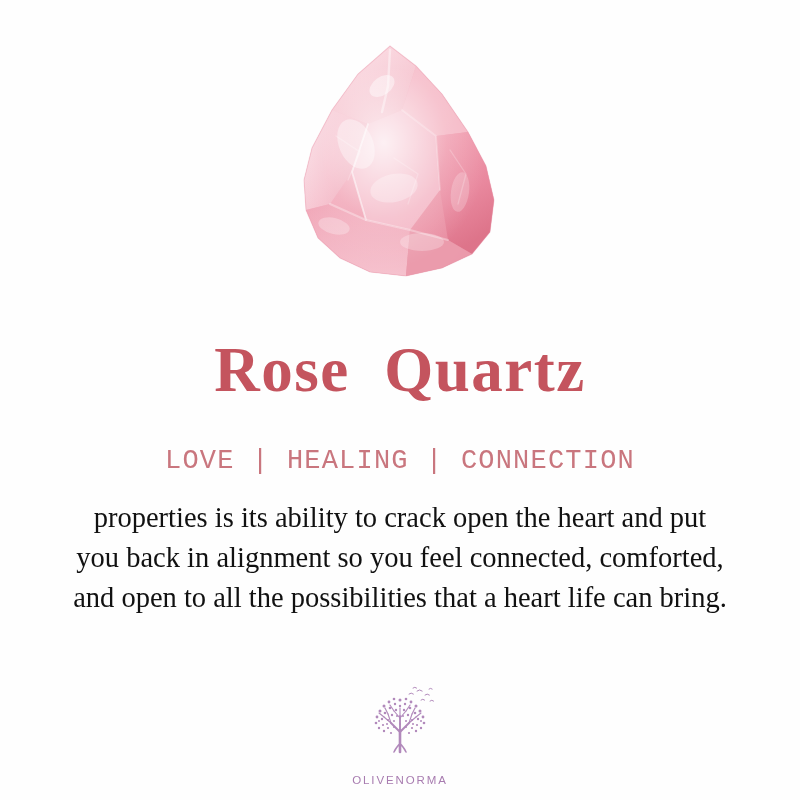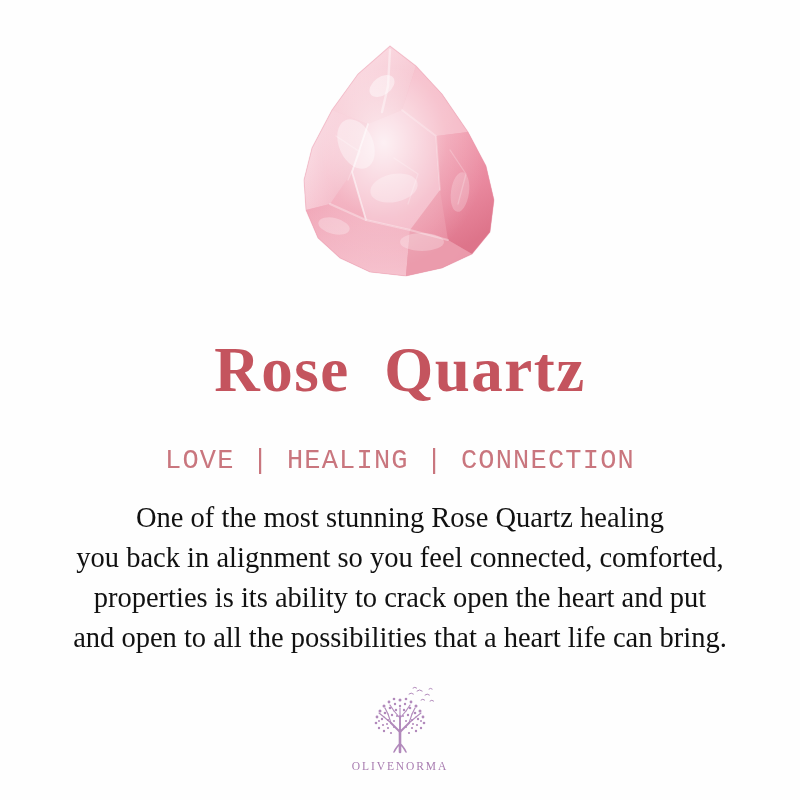--- a/index.html
+++ b/index.html
@@ -88,22 +88,22 @@
     position: absolute;
     top: 686px;
     left: 0;
     width: 800px;
     display: flex;
     flex-direction: column;
     align-items: center;
   }
   .logo-mark { display: block; }
   .logo-word {
-    margin-top: 2px;
-    font-family: Liberation Serif, serif;
+    margin-top: 16px;
+    font-family: Liberation Sans, sans-serif;
     font-size: 11.5px;
     letter-spacing: 1.9px;
     color: #a87cb0;
     font-weight: 400;
   }
 </style>
 </head>
 <body>
 
 <div class="card">
@@ -186,23 +186,22 @@
                L182,214 L152,228 L116,236 L80,232 L50,218 L28,198
                L16,170 L14,140 L22,108 L42,70 L68,34 Z" fill="none" stroke="#e994a8" stroke-width="1.1" opacity="0.35"></path>
     </svg>
   </div>
 
   <div class="title">Rose  Quartz</div>
 
   <div class="subtitle">LOVE | HEALING | CONNECTION</div>
 
   <div class="body-copy">
-    <span class="line">One of the most stunning Rose Quartz healing</span>
+    <span class="line">properties is its ability to crack open the heart and put</span>
     <span class="line">you back in alignment so you feel connected, comforted,</span>
-    <span class="line">properties is its ability to crack open the heart and put</span>
     <span class="line">and open to all the possibilities that a heart life can bring.</span>
   </div>
 
   <div class="logo">
     <svg class="logo-mark" width="78" height="72" viewBox="0 0 78 72">
       <g stroke="#b189bb" fill="none" stroke-linecap="round" stroke-width="1.1">
 
         <path d="M39,66 L39,44" stroke-width="2.6"></path>
         <path d="M33,66 Q36,60 39,58 Q42,60 45,66" stroke-width="1.6"></path>
 

